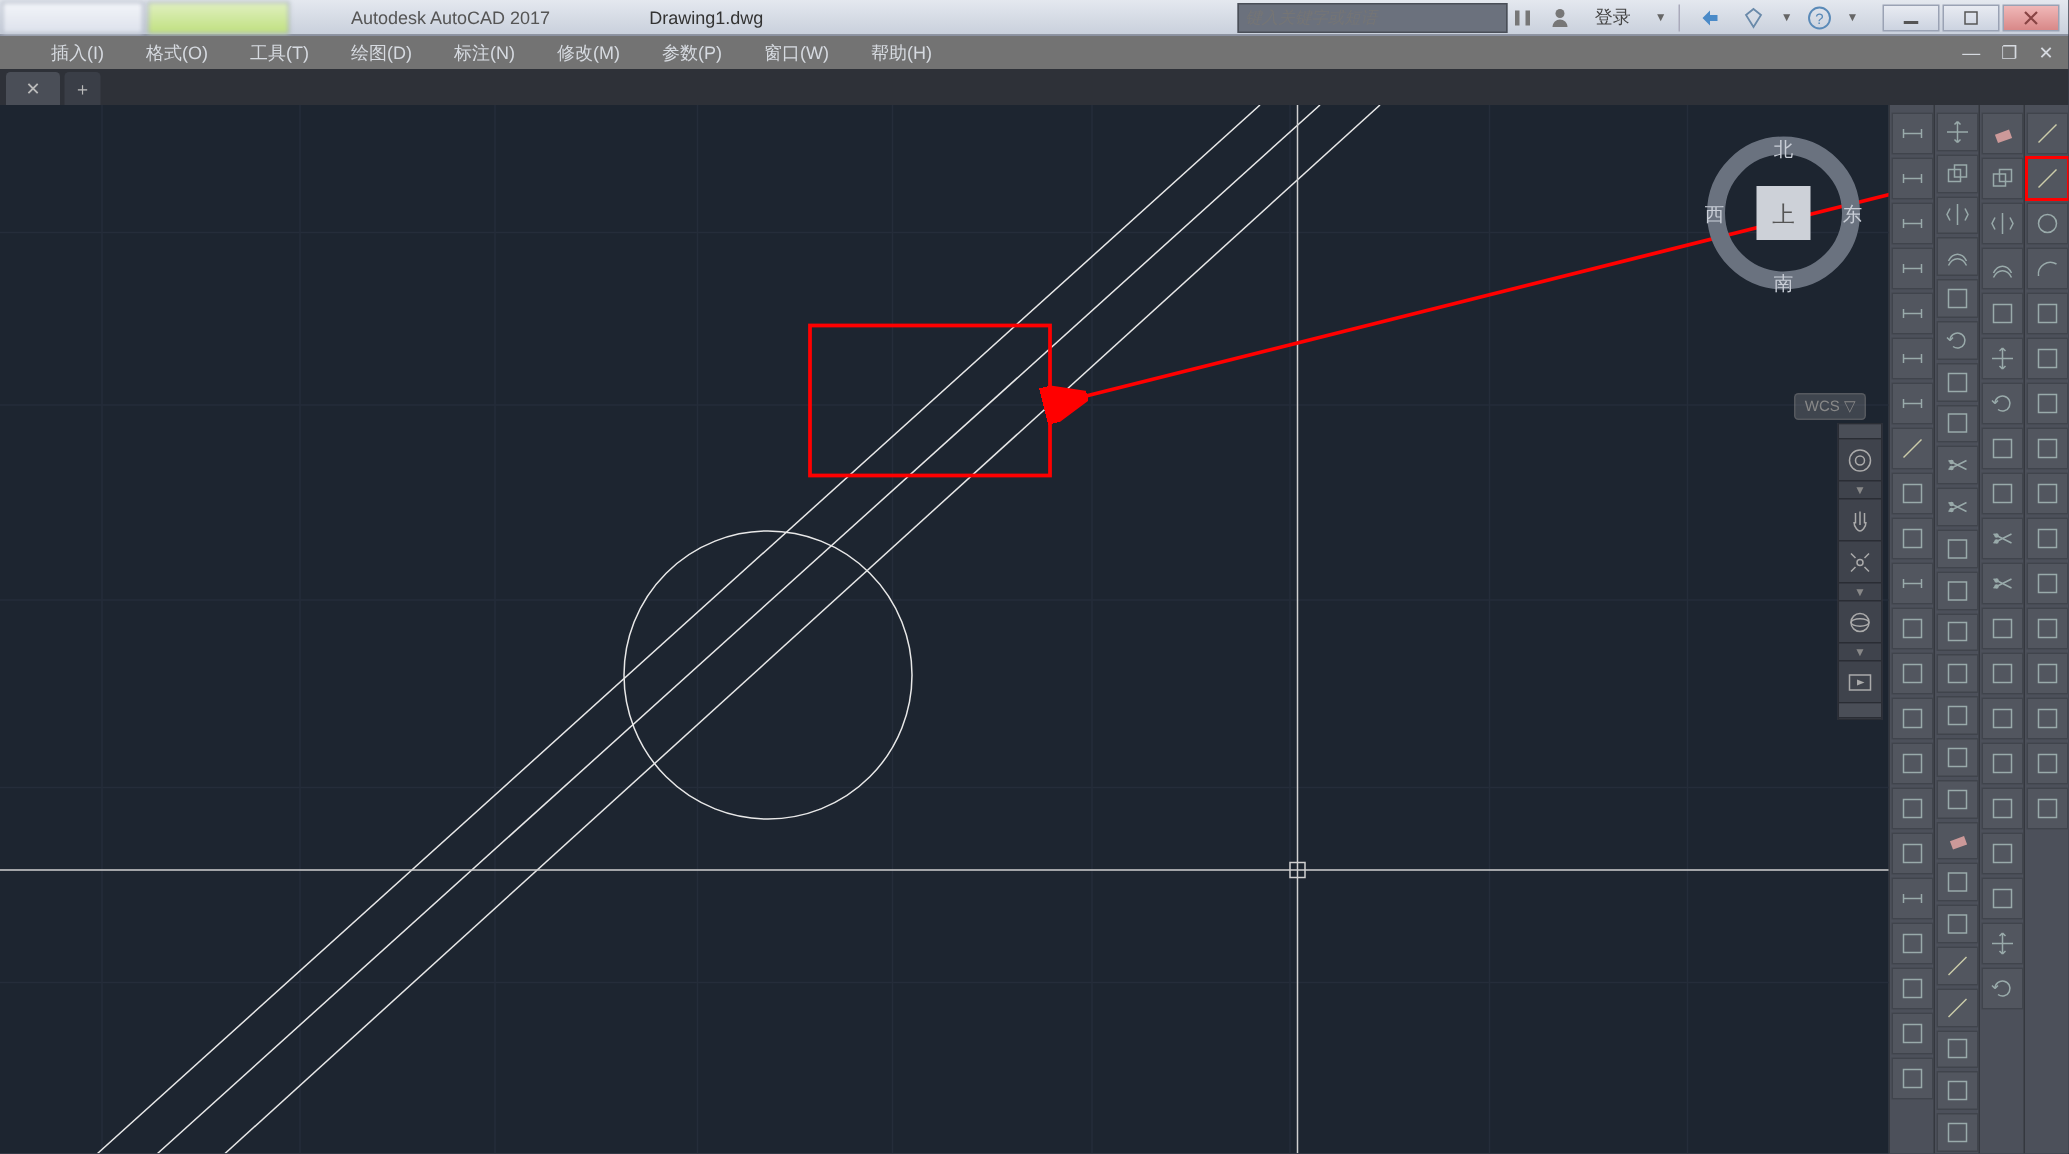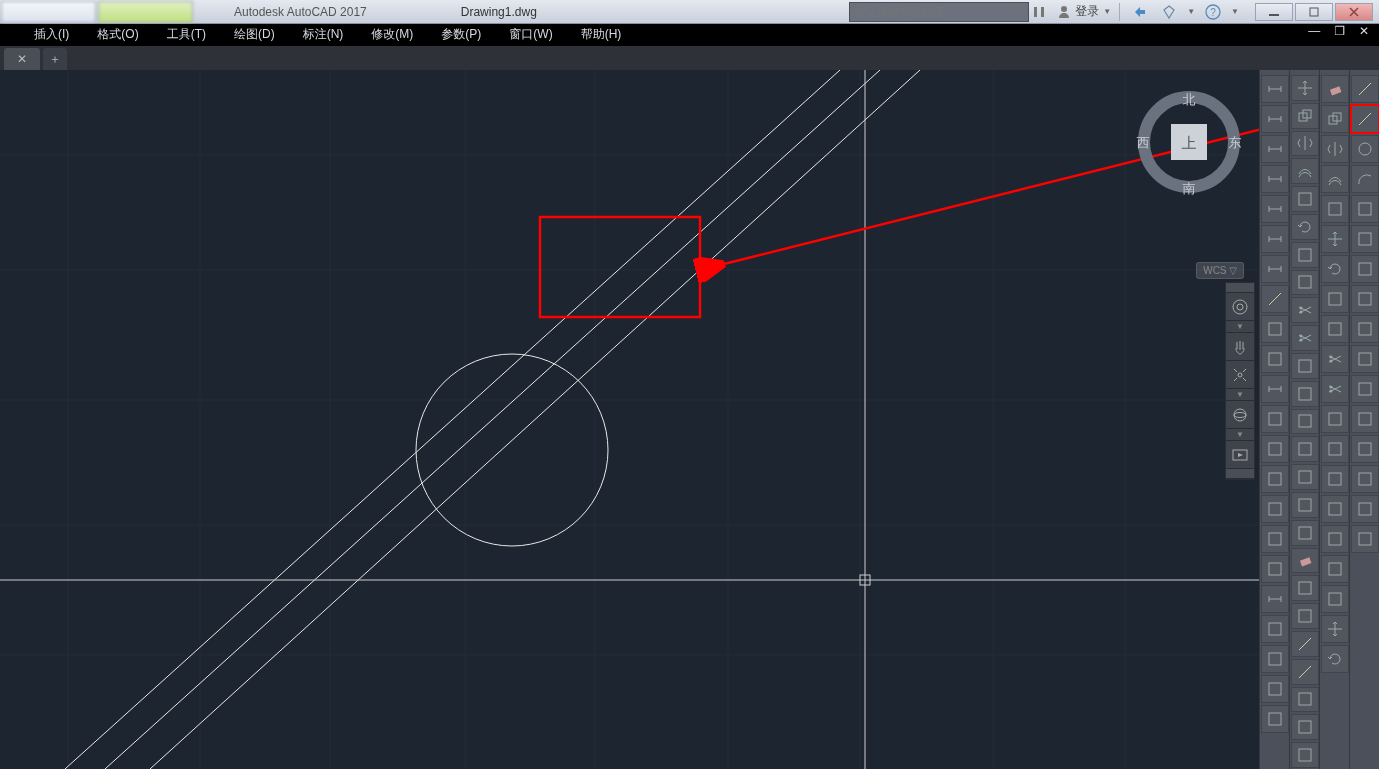--- a/index.html
+++ b/index.html
@@ -33,21 +33,20 @@
 .taskbtn.active { background: linear-gradient(#e0f0c0, #c0e080); }
 .title-center {
   flex: 1;
   text-align: center;
   font-size: 12px;
   color: #444;
   display: flex;
   align-items: center;
   justify-content: flex-start;
   padding-left: 40px;
-  gap: 28px;
 }
 .title-app { color: #555; }
 .title-doc { color: #333; margin-left: 22px; padding-left: 44px; }
 .search-box {
   width: 180px;
   height: 20px;
   background: #6b717d;
   border: 1px solid #4a4f58;
   color: #d0d0d0;
   padding: 0 4px;
@@ -59,39 +58,39 @@
   align-items: center;
   gap: 8px;
   padding-right: 6px;
 }
 .iconbtn {
   width: 20px; height: 20px;
   display: flex; align-items: center; justify-content: center;
   color: #555; cursor: default;
 }
 .sign-in {
-  display: flex; align-items: center; gap: 4px;
+  display: flex; align-items: center; gap: 16px;
   color: #444;
 }
 .separator { width: 4px; height: 18px; border-left: 1px solid #aab; }
 .win-controls { display: flex; gap: 2px; margin-left: 8px; }
 .win-btn {
   width: 38px; height: 18px;
   background: linear-gradient(#e8ebf2, #ccd3e0);
   border: 1px solid #9aa2b4;
   display: flex; align-items: center; justify-content: center;
   color: #555;
 }
 .win-btn.close { background: linear-gradient(#f0b8b8, #d88888); }
 
 .menubar {
   height: 22px;
-  background: #000000;
+  background: #737373;
   display: flex;
-  align-items: flex-start;
+  align-items: center;
   padding-left: 20px;
   color: #d6dae0;
   position: relative;
 }
 .menu-item { padding: 2px 14px; cursor: default; }
 .menu-right { position: absolute; right: 6px; display: flex; gap: 6px; }
 
 .tabbar {
   height: 24px;
   background: #2e3138;

